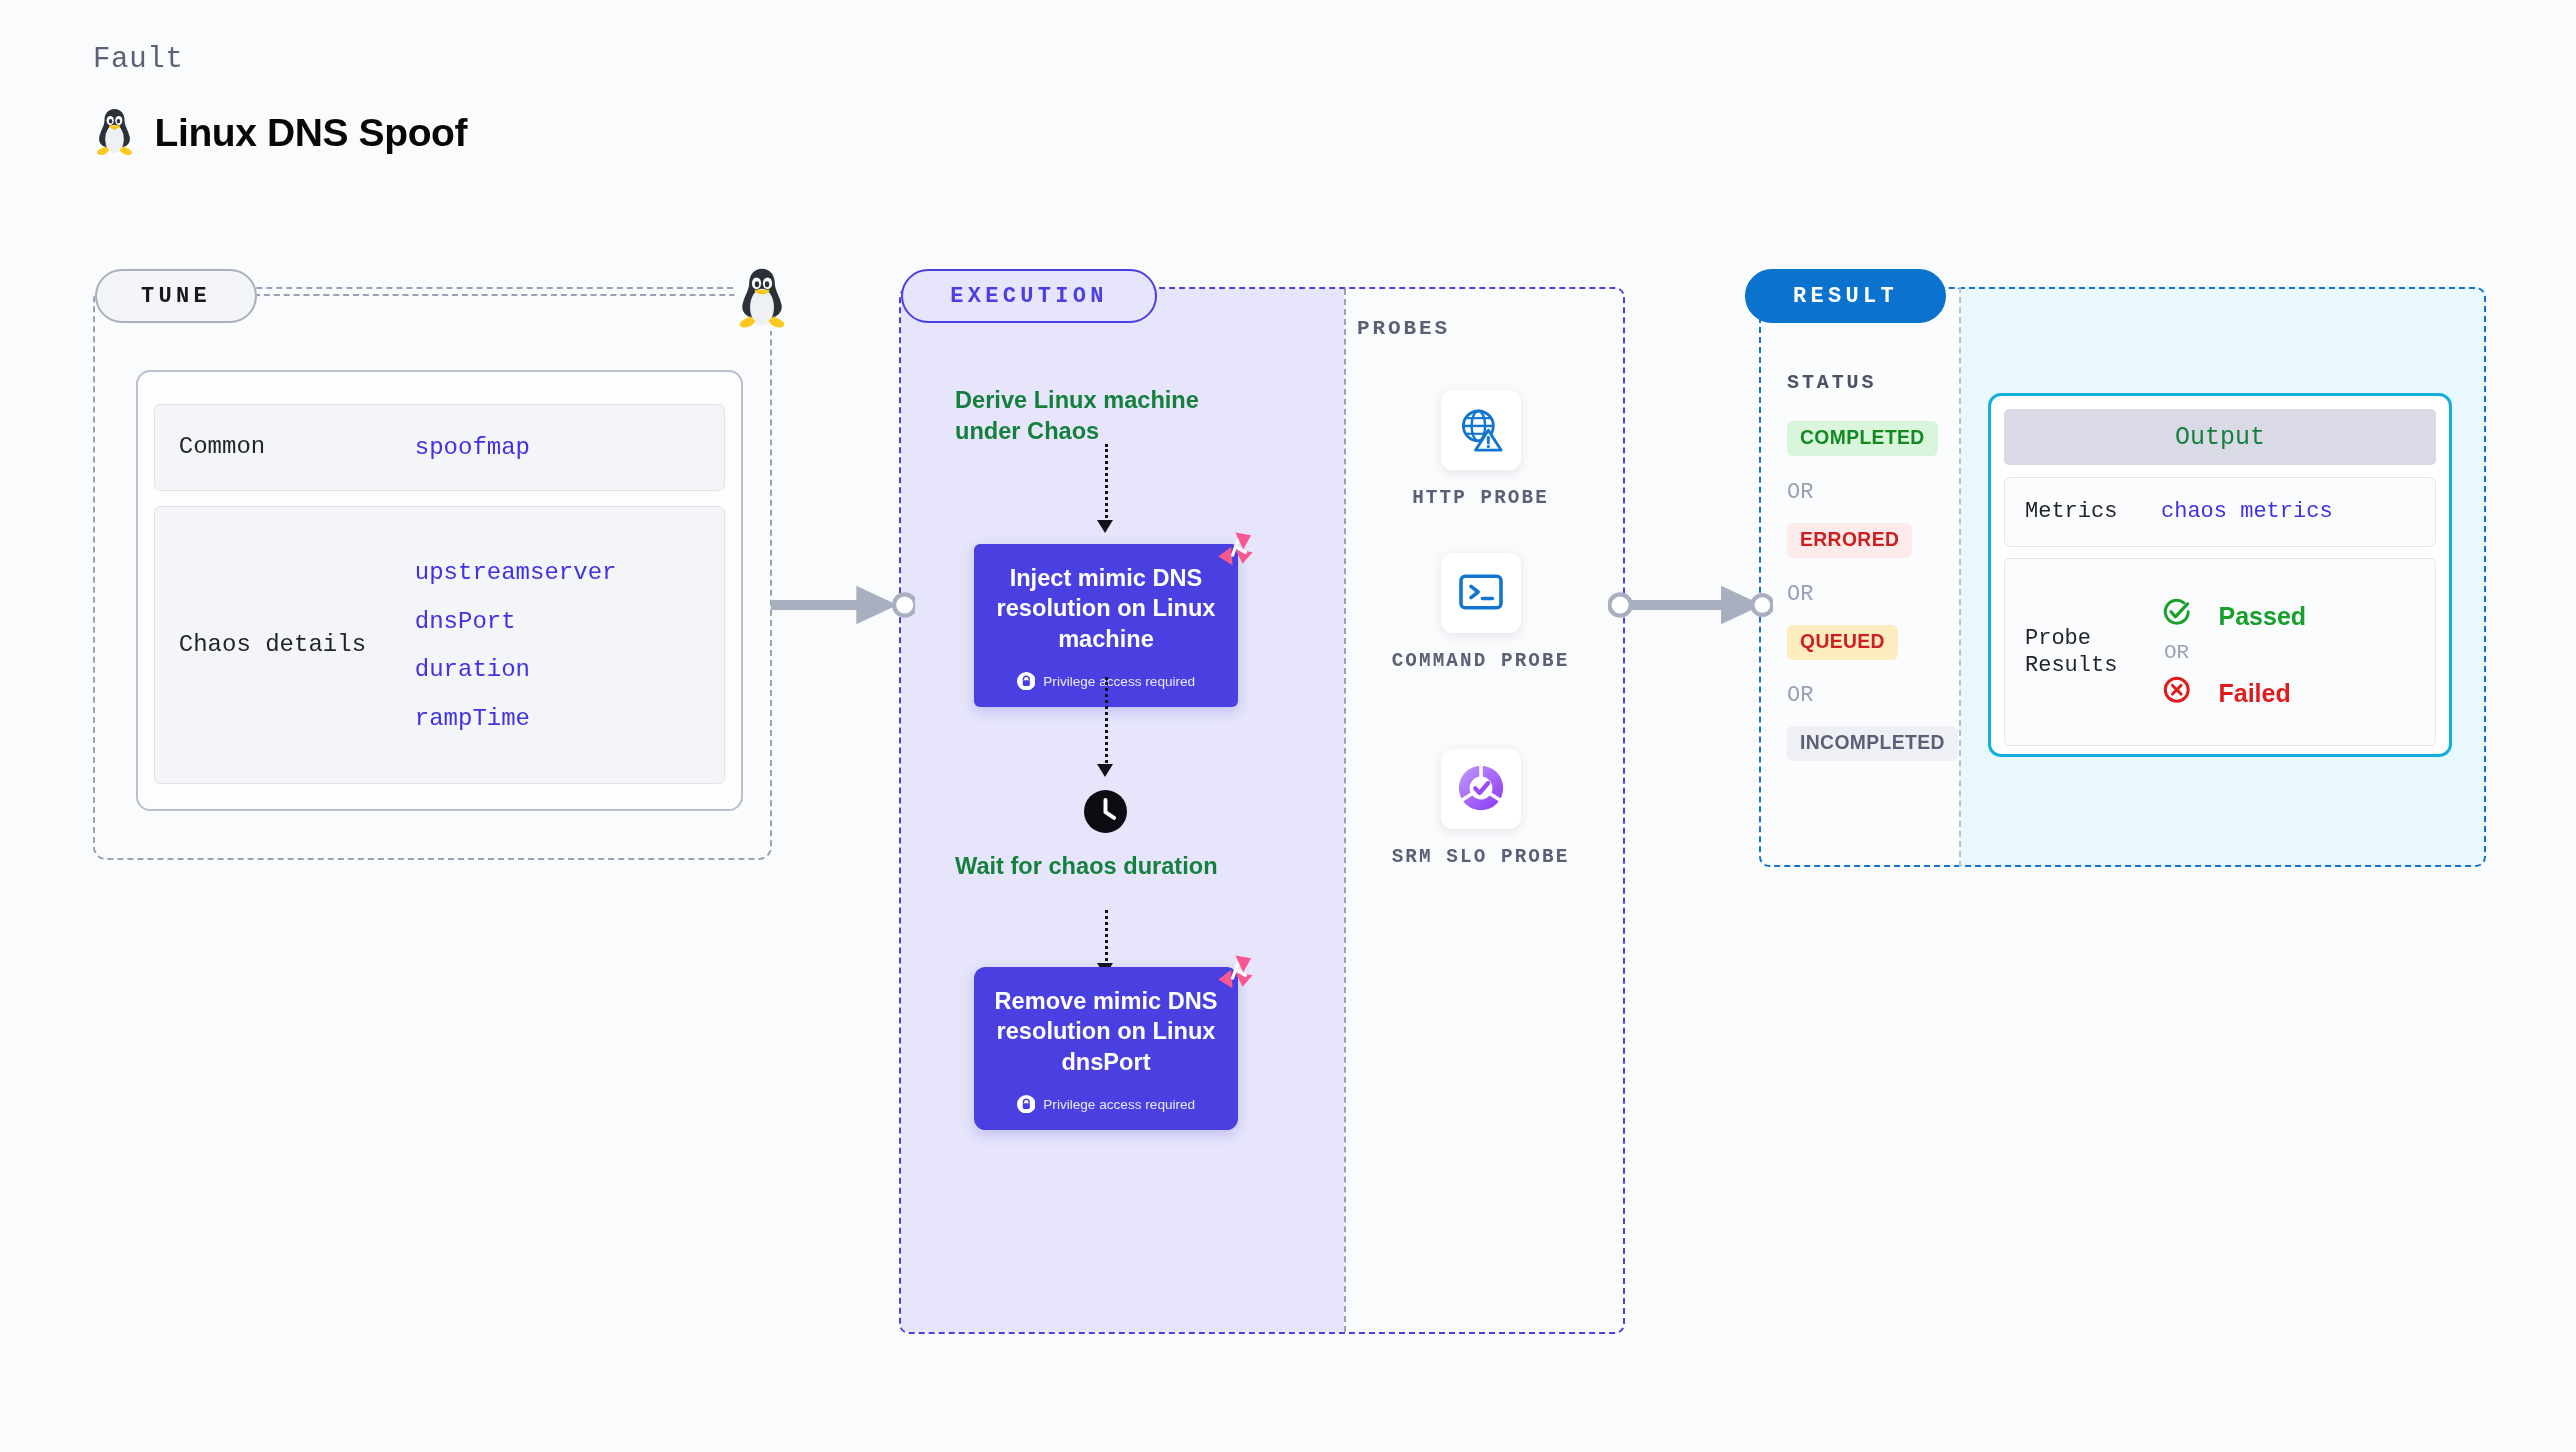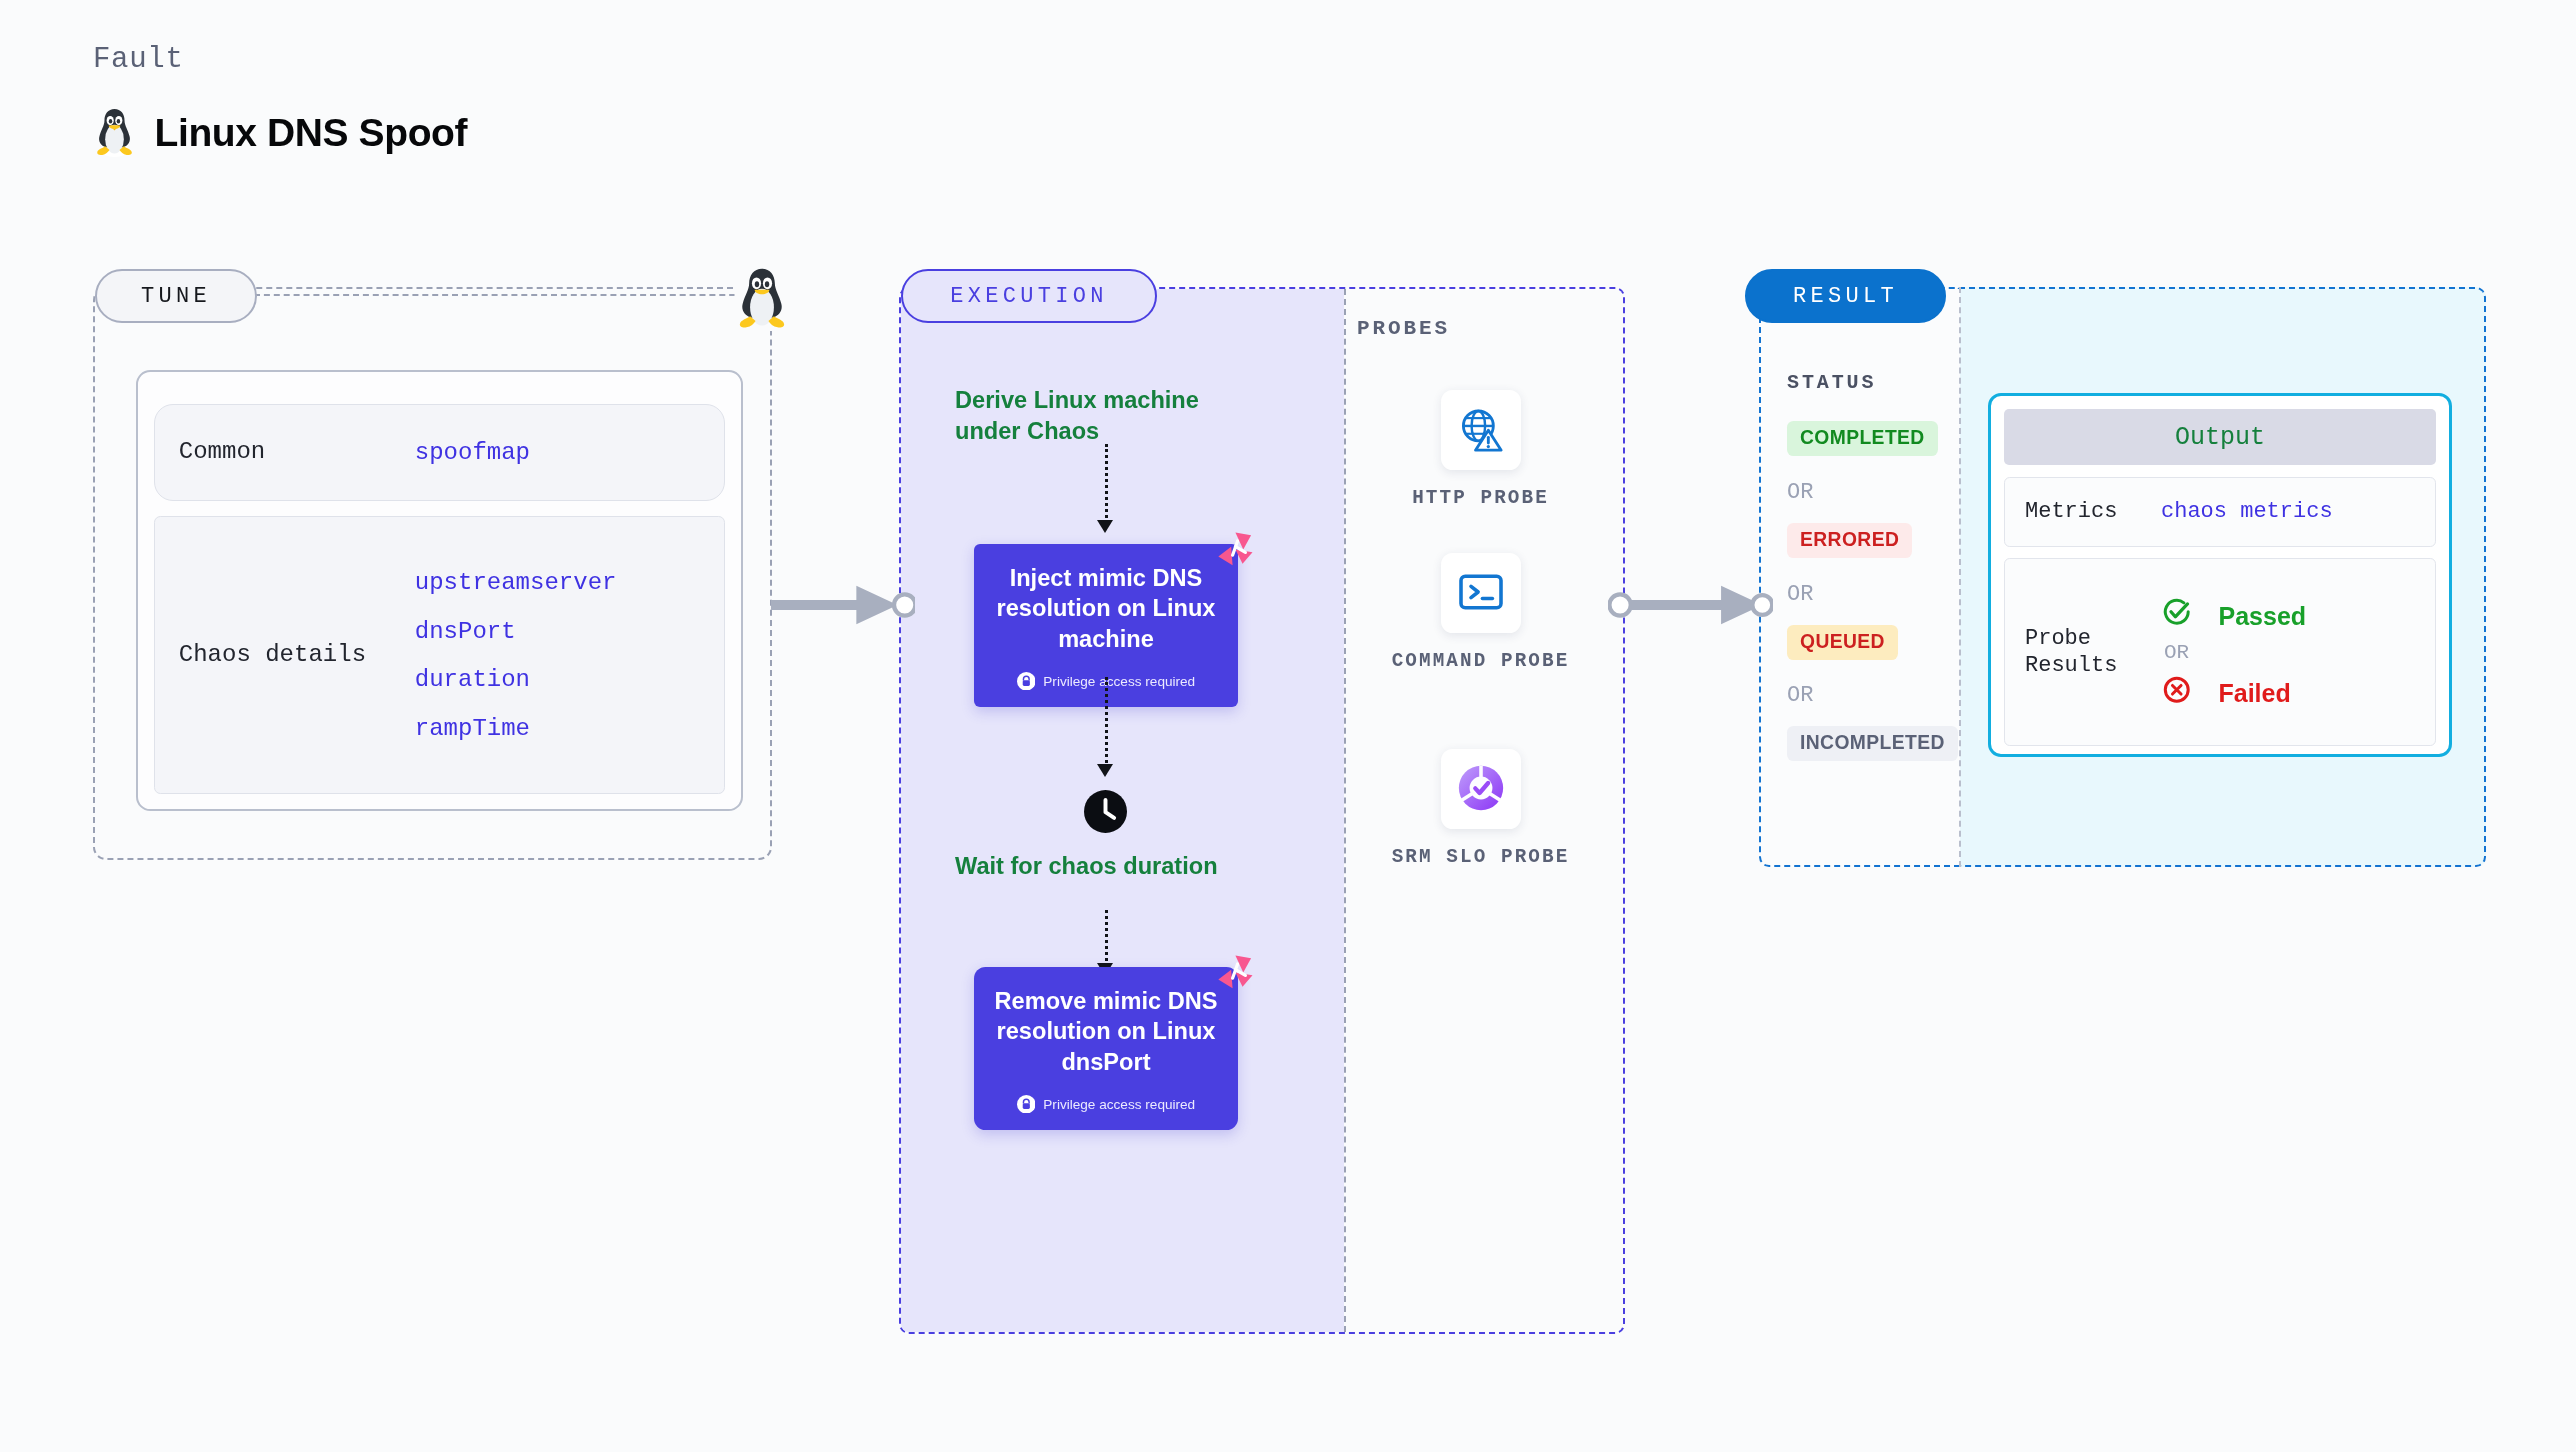--- a/index.html
+++ b/index.html
@@ -16,21 +16,21 @@
     font-family: "Liberation Mono", monospace;
     font-size: 29px; color: #5a6176; letter-spacing: 0.7px;
   }
   #title-row { display: flex; align-items: center; gap: 18.6px; margin-top: 30px; }
   #title-text { font-size: 39px; font-weight: 700; color: #07080a; letter-spacing: -0.4px; }
 
   
   .pill {
     position: absolute; display: flex; align-items: center; justify-content: center;
     border-radius: 716px; font-family: "Liberation Mono", monospace;
-    font-weight: 400; letter-spacing: 4.3px; z-index: 40;
+    font-weight: 700; letter-spacing: 4.3px; z-index: 40;
   }
   .dash-panel { position: absolute; }
 
   
   #tune-panel {
     left: 93px; top: 287px; width: 679px; height: 573px;
     border: 2.1px dashed #9aa1b4; border-radius: 13px; background: transparent;
   }
   #tune-pill {
     left: 95px; top: 269px; width: 162px; height: 54px;
@@ -50,21 +50,21 @@
   #user-inputs-header {
     height: 69px; background: #d9dae6; border-radius: 6.4px;
     display: flex; align-items: center; justify-content: center;
     font-family: "Liberation Mono", monospace; font-size: 27px; font-weight: 700; color: #2d3142;
   }
   .input-row {
     margin-top: 15.8px; background: #f4f5f9; border: 1.4px solid #dfe2ea; border-radius: 6.4px;
     display: flex; align-items: center; padding: 0 24px;
     font-family: "Liberation Mono", monospace;
   }
-  #row-common { height: 97px; border-radius: 19px; }
+  #row-common { height: 87px; }
   #row-chaos { height: 278px; }
   .input-key { font-size: 24px; color: #22252e; width: 236px; flex-shrink: 0; line-height: 1.18; }
   .input-vals { display: flex; flex-direction: column; gap: 21.5px; }
   .input-val { font-size: 24px; color: #3f32e2; }
 
   
   .flow-arrow { position: absolute; z-index: 35; }
 
   
   #exec-outer {

